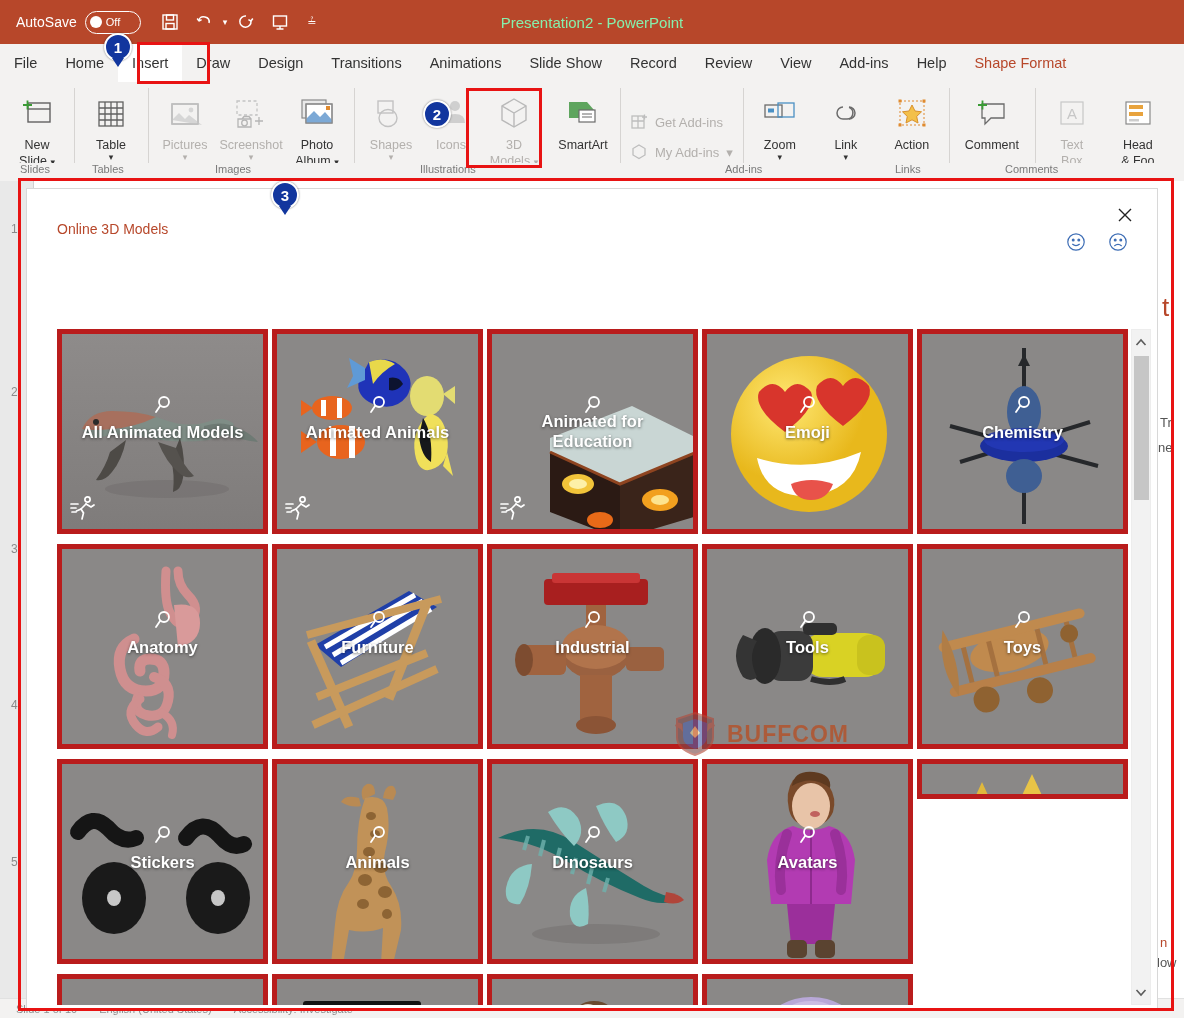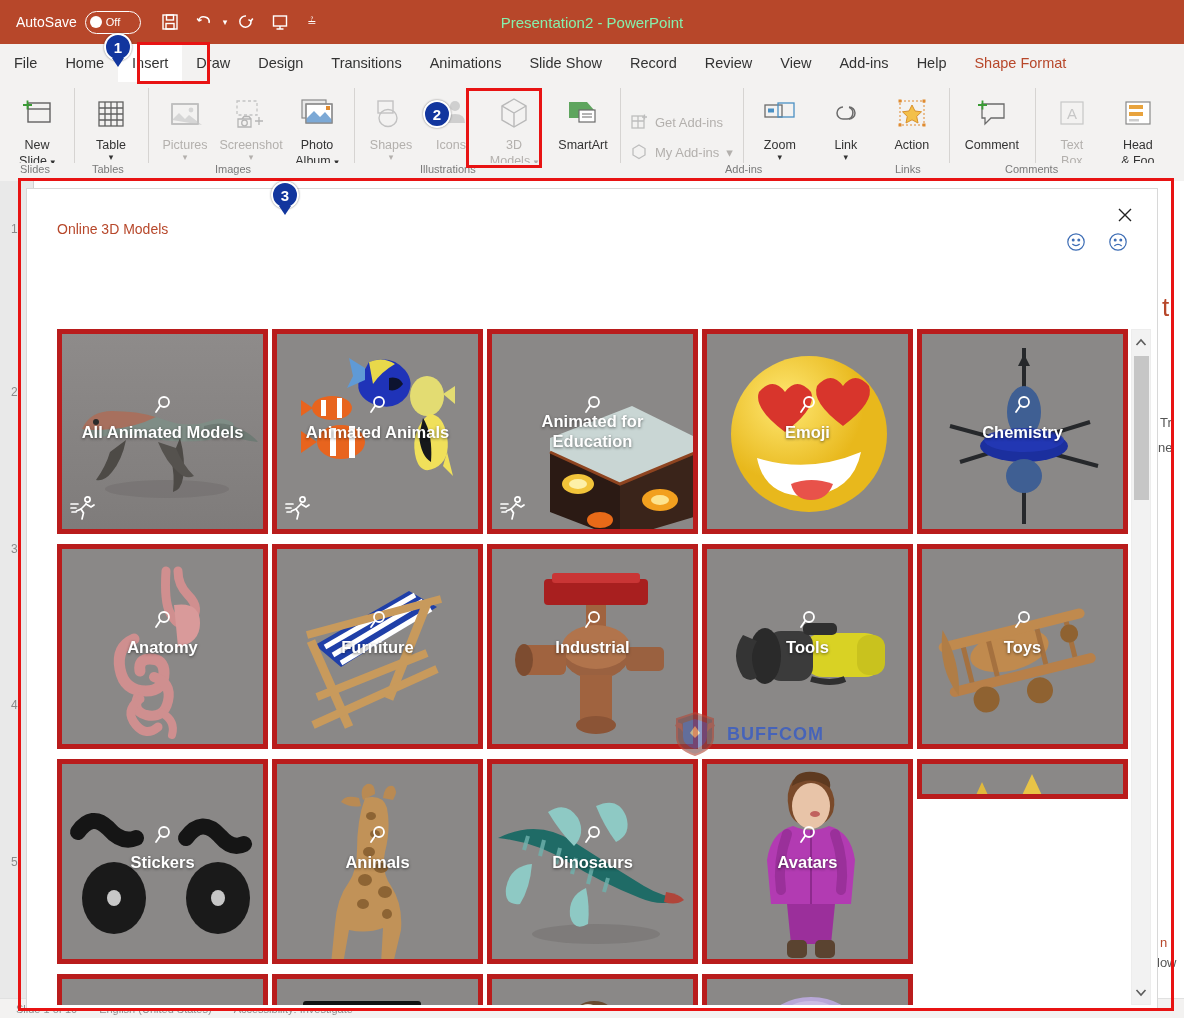--- a/index.html
+++ b/index.html
@@ -178,21 +178,21 @@
   .sb-thumb {
     position: absolute; left: 2px; top: 26px; width: 15px; height: 144px; background: #c6c6c6;
   }
 
   
   .watermark {
     position: absolute; left: 646px; top: 522px; z-index: 30;
     display: flex; align-items: center; gap: 10px; opacity: .62;
     pointer-events: none;
   }
-  .wm-text { font-size: 18px; font-weight: bold; color: #1d4ed8; letter-spacing: 1px; text-align: center; }
+  .wm-text { font-size: 23px; font-weight: bold; color: #c2410c; letter-spacing: 1px; text-align: center; }
 </style>
 </head>
 <body>
 
 <div id="app">
 
   <div class="doc-bg"></div>
   <div class="thumbpane">
     <span class="thumbno" style="top:42px">1</span>
     <span class="thumbno" style="top:205px">2</span>

